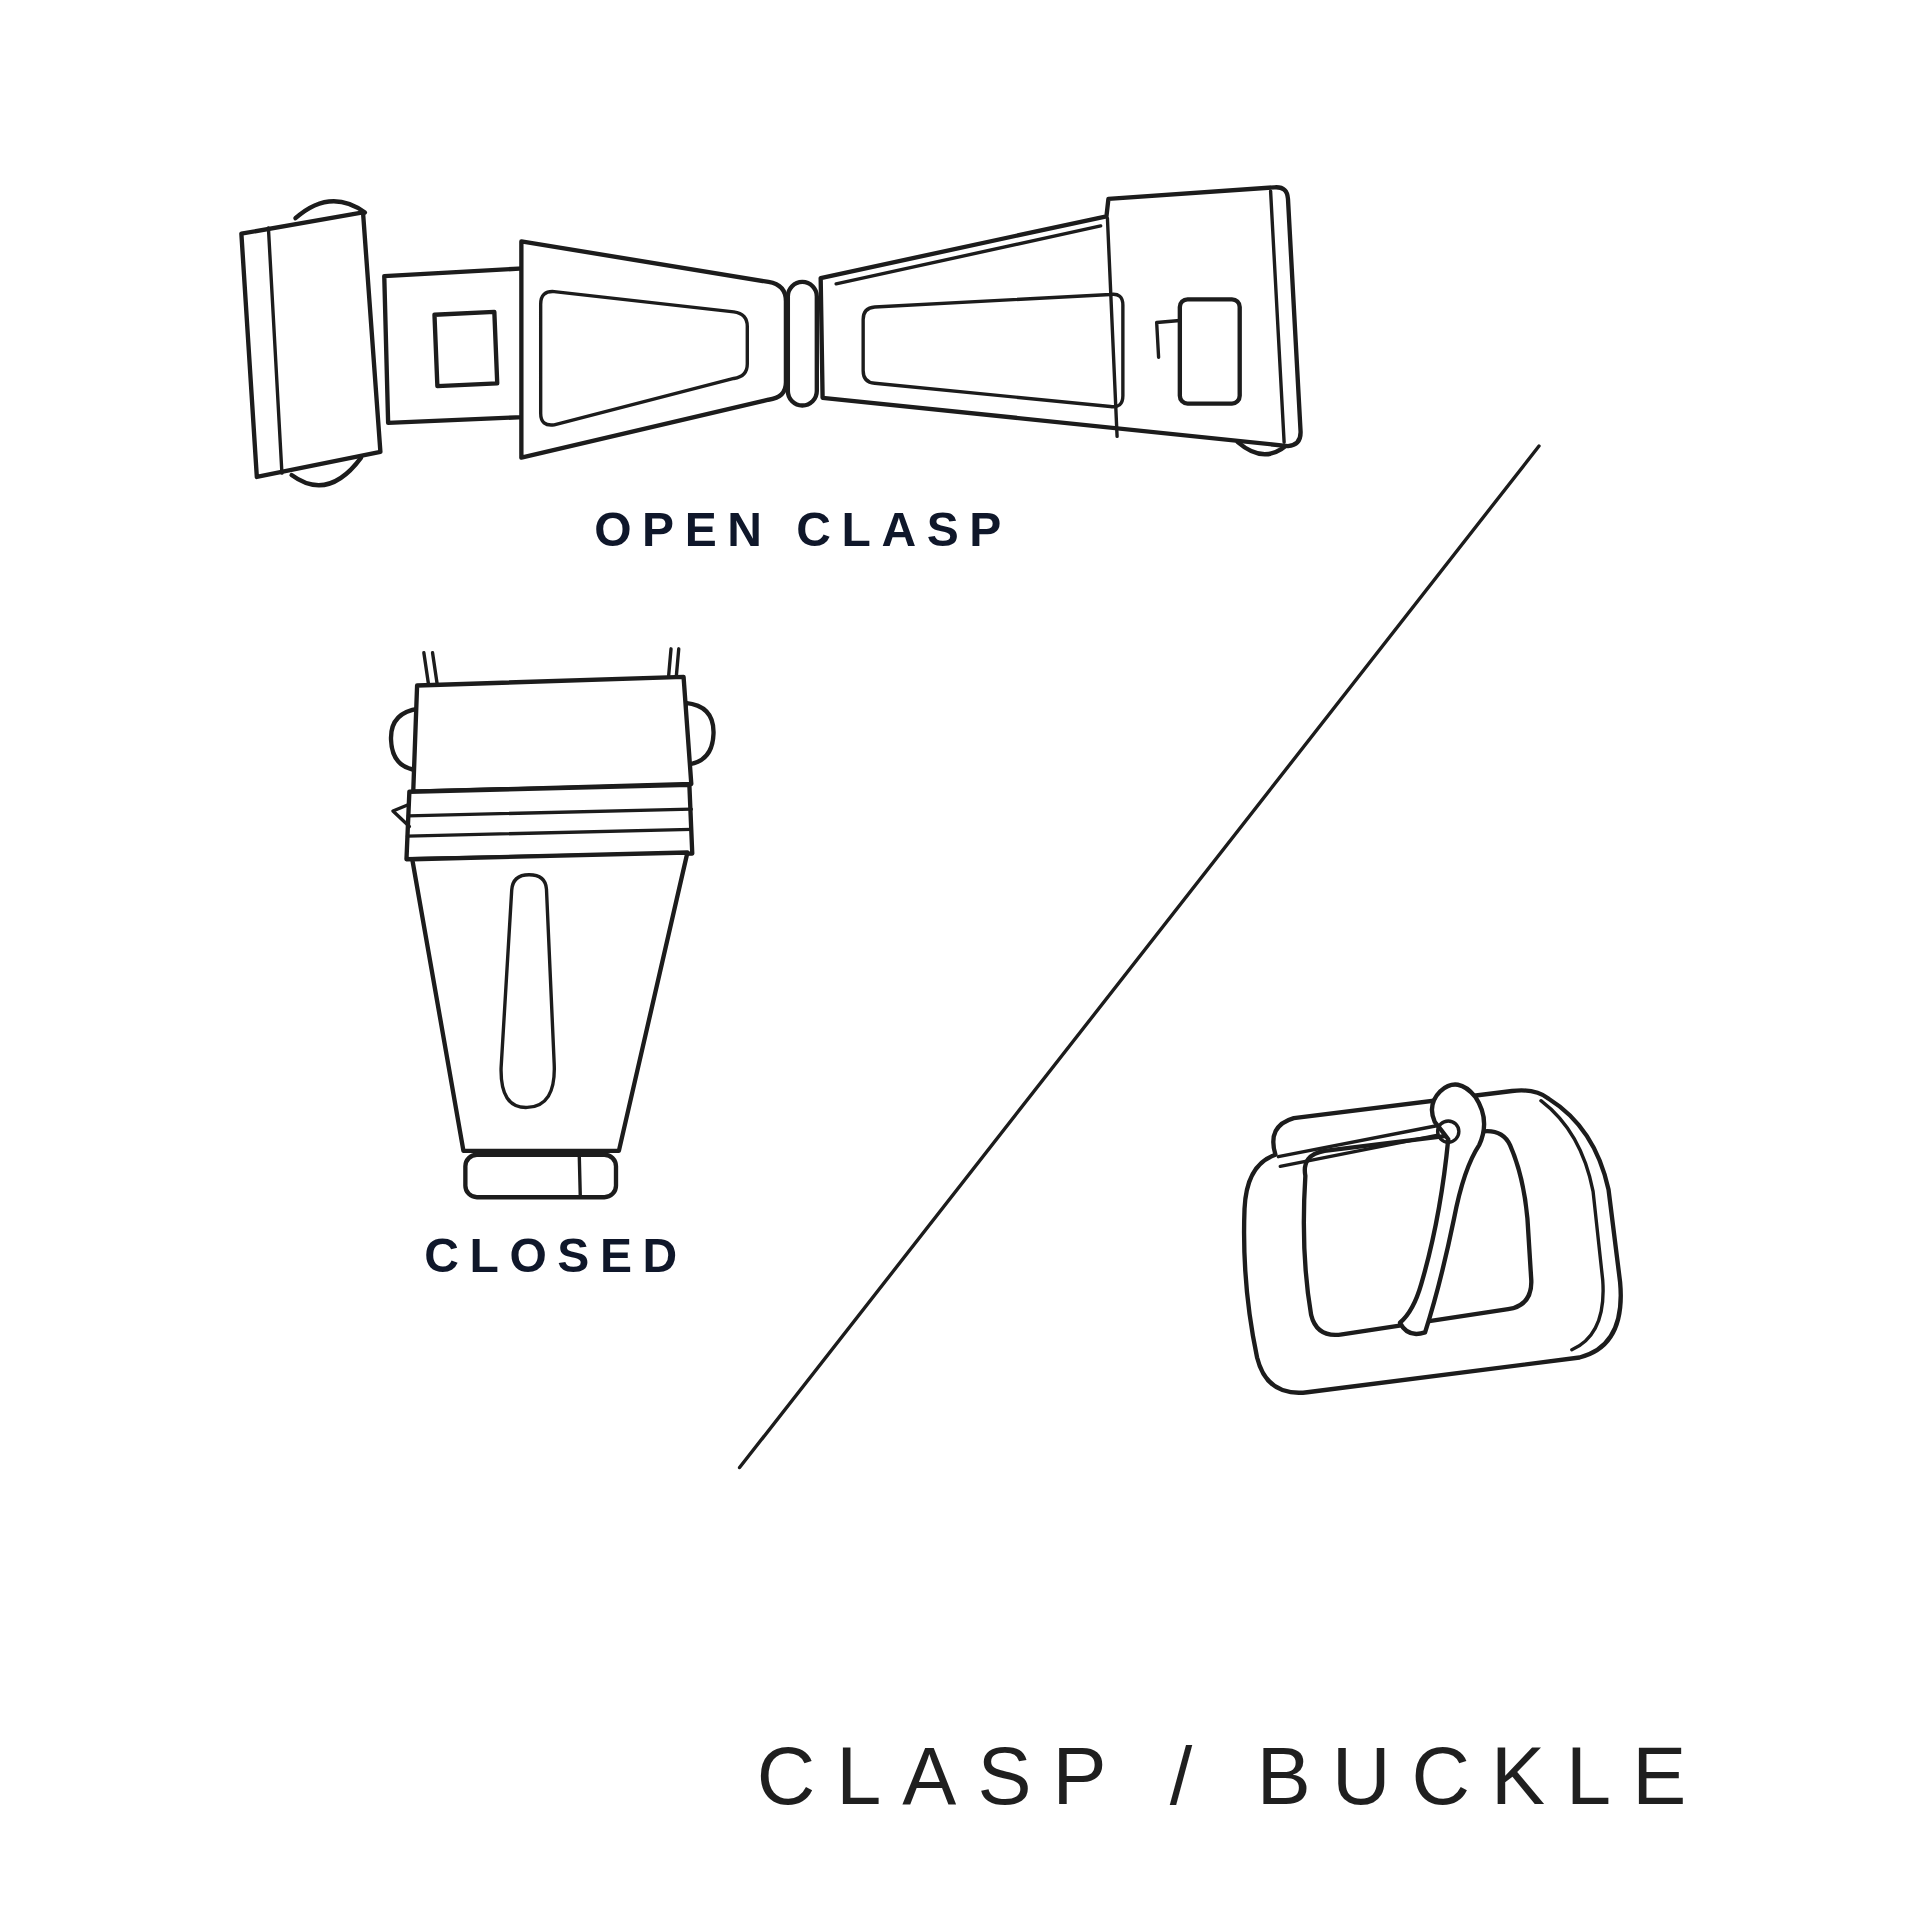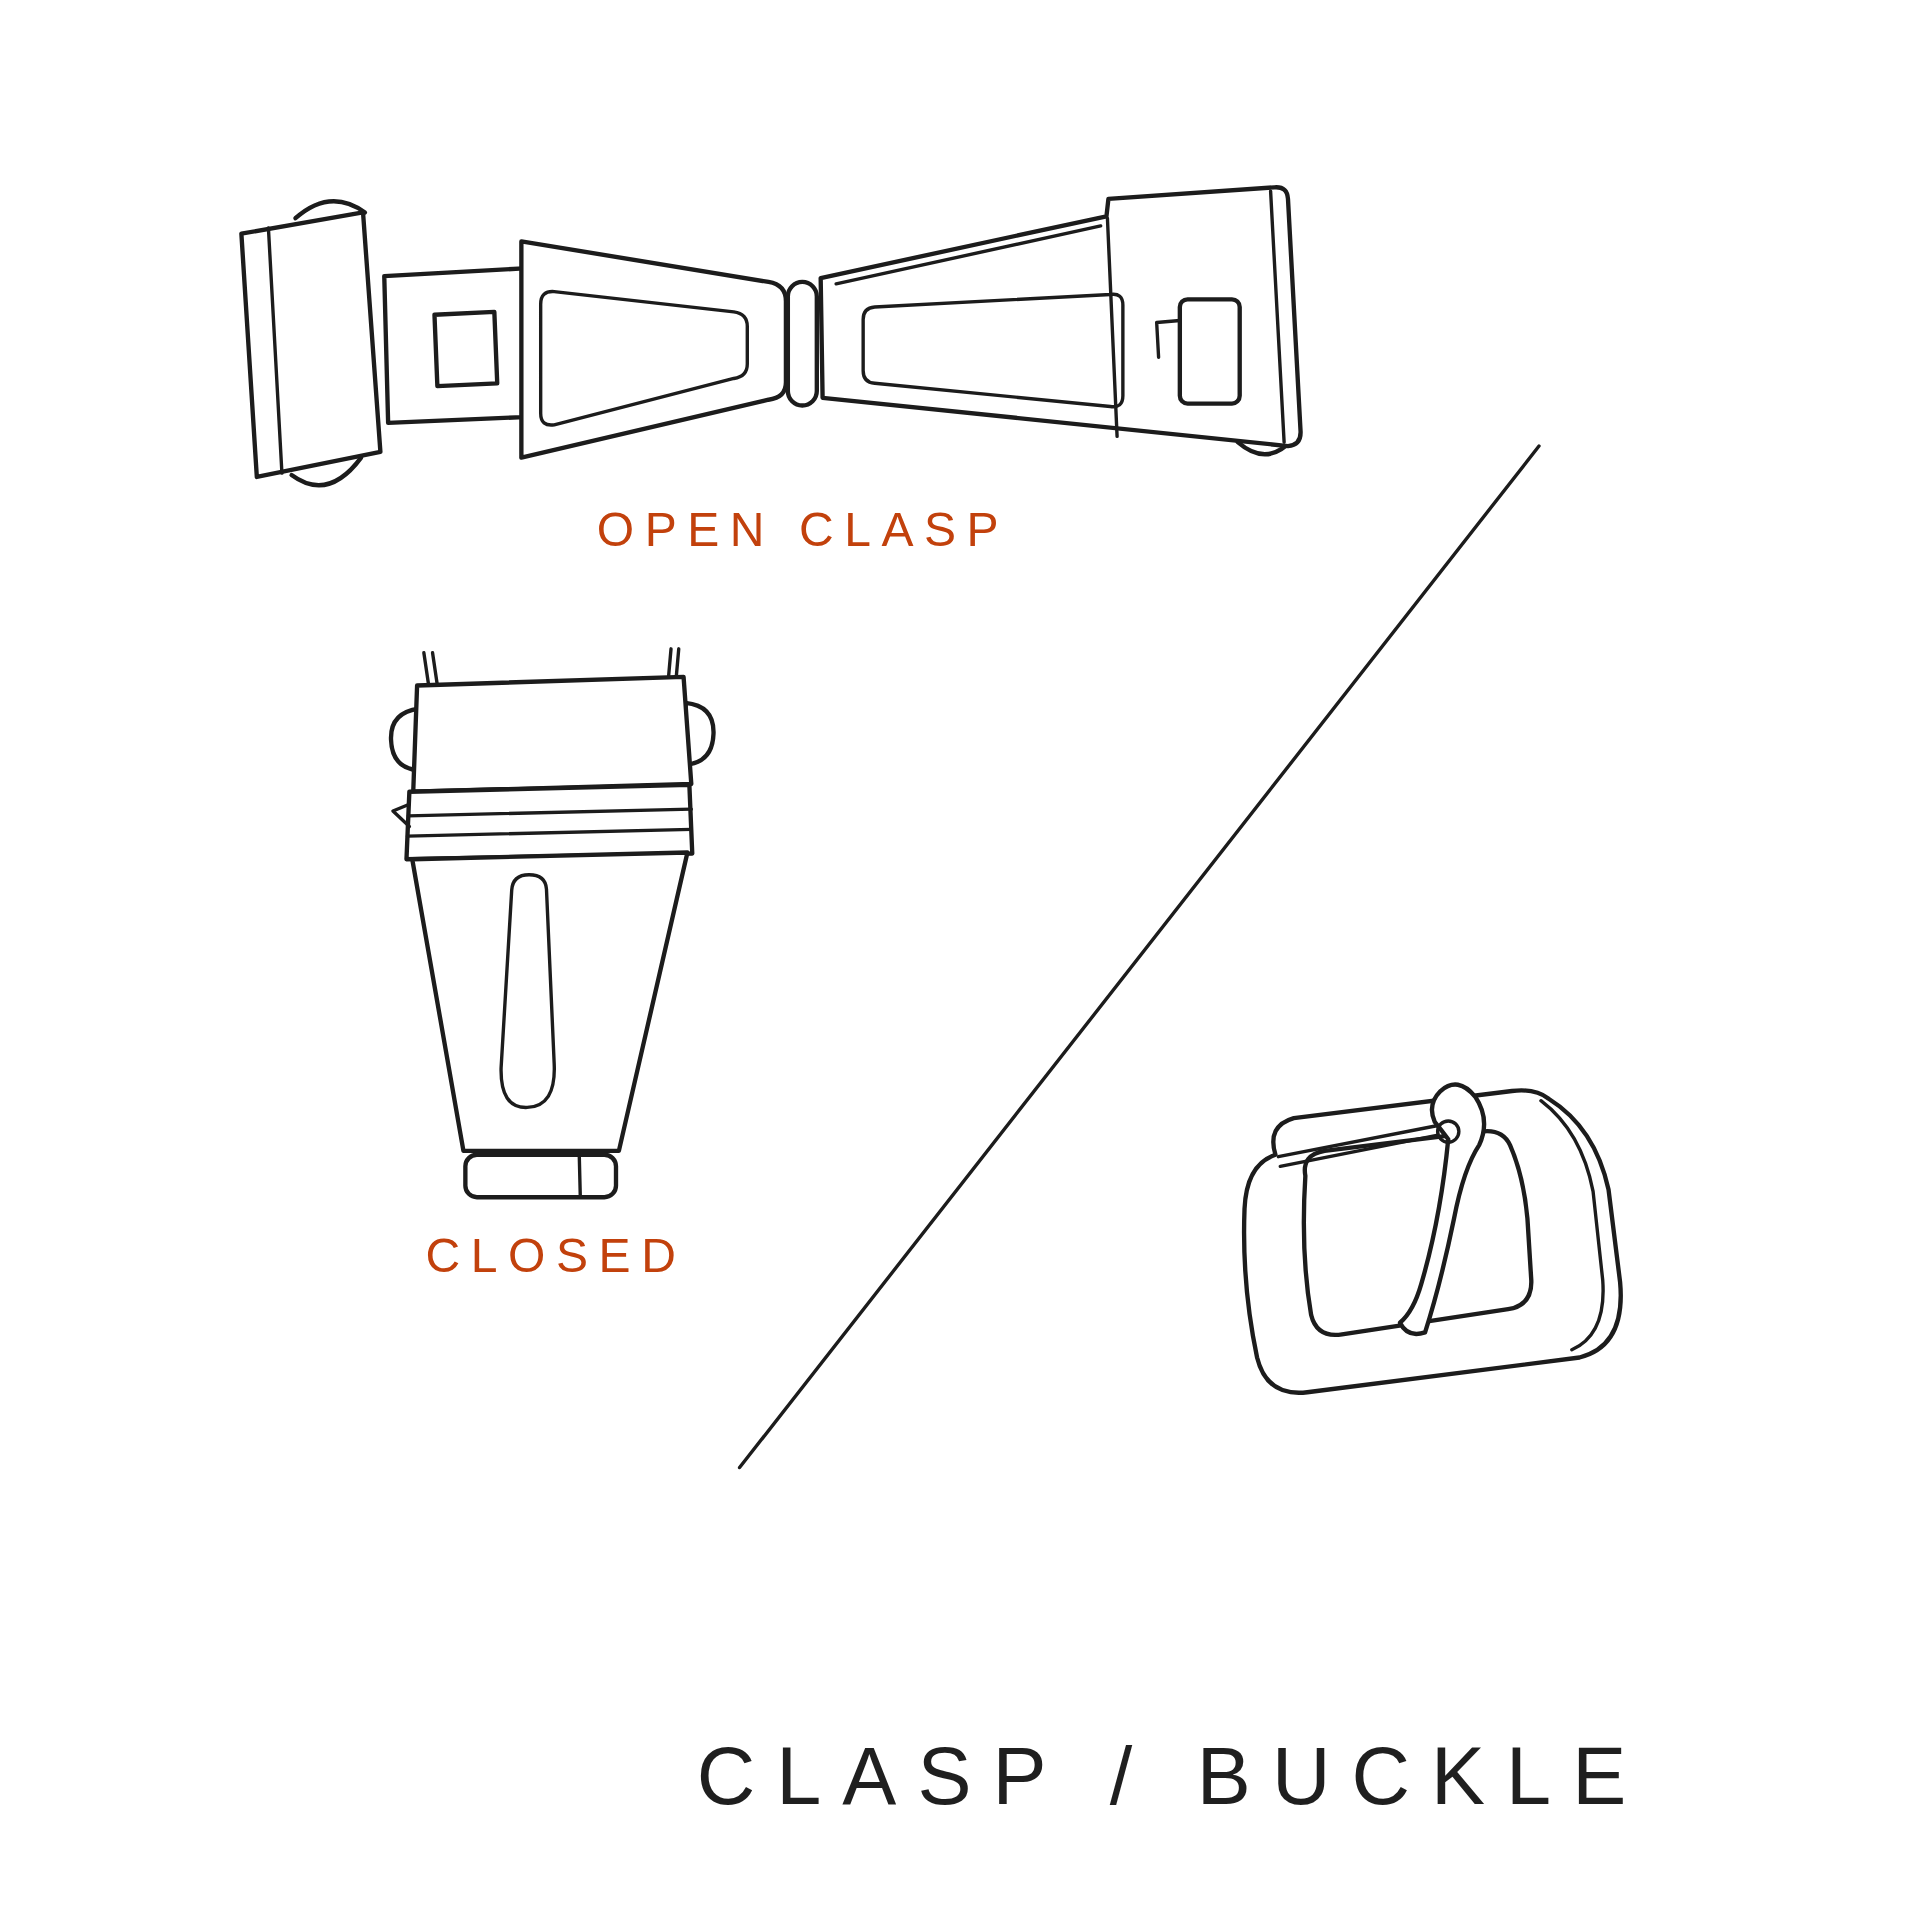--- a/index.html
+++ b/index.html
@@ -20,23 +20,23 @@
     left: 0;
     top: 0;
     width: 1931px;
     height: 1931px;
   }
   .fig-label {
     position: absolute;
     transform: translateX(-50%);
     font-size: 48px;
     letter-spacing: 0.22em;
-    color: #c2410c;
+    color: #0f172a;
     white-space: nowrap;
-    font-weight: 400;
+    font-weight: 700;
   }
   .page-title {
     position: absolute;
     transform: translateX(-50%);
     font-size: 81px;
     letter-spacing: 0.26em;
     color: #1f1f1f;
     white-space: nowrap;
     font-weight: 400;
   }
@@ -115,16 +115,16 @@
 
       <path d="M1500,1180 Q1492,1262 1472,1330 Q1464,1358 1450,1370 Q1458,1386 1476,1380 Q1492,1330 1506,1262 Q1516,1210 1532,1186 Q1544,1160 1528,1136 Q1510,1114 1492,1130 Q1478,1144 1486,1162 Q1494,1172 1500,1180 Z"></path>
       <circle cx="1500" cy="1172" r="11" fill="none" stroke-width="3.5"></circle>
     </g>
   </svg>
 
   <div class="fig-label" style="left:803px; top:502px">OPEN CLASP</div>
 
   <div class="fig-label" style="left:556px; top:1228px">CLOSED</div>
 
-  <div class="page-title" style="left:1172px; top:1730px">CLASP / BUCKLE</div>
+  <div class="page-title" style="left:1232px; top:1730px">CLASP / BUCKLE</div>
 
 </div>
 
 
 </body></html>

